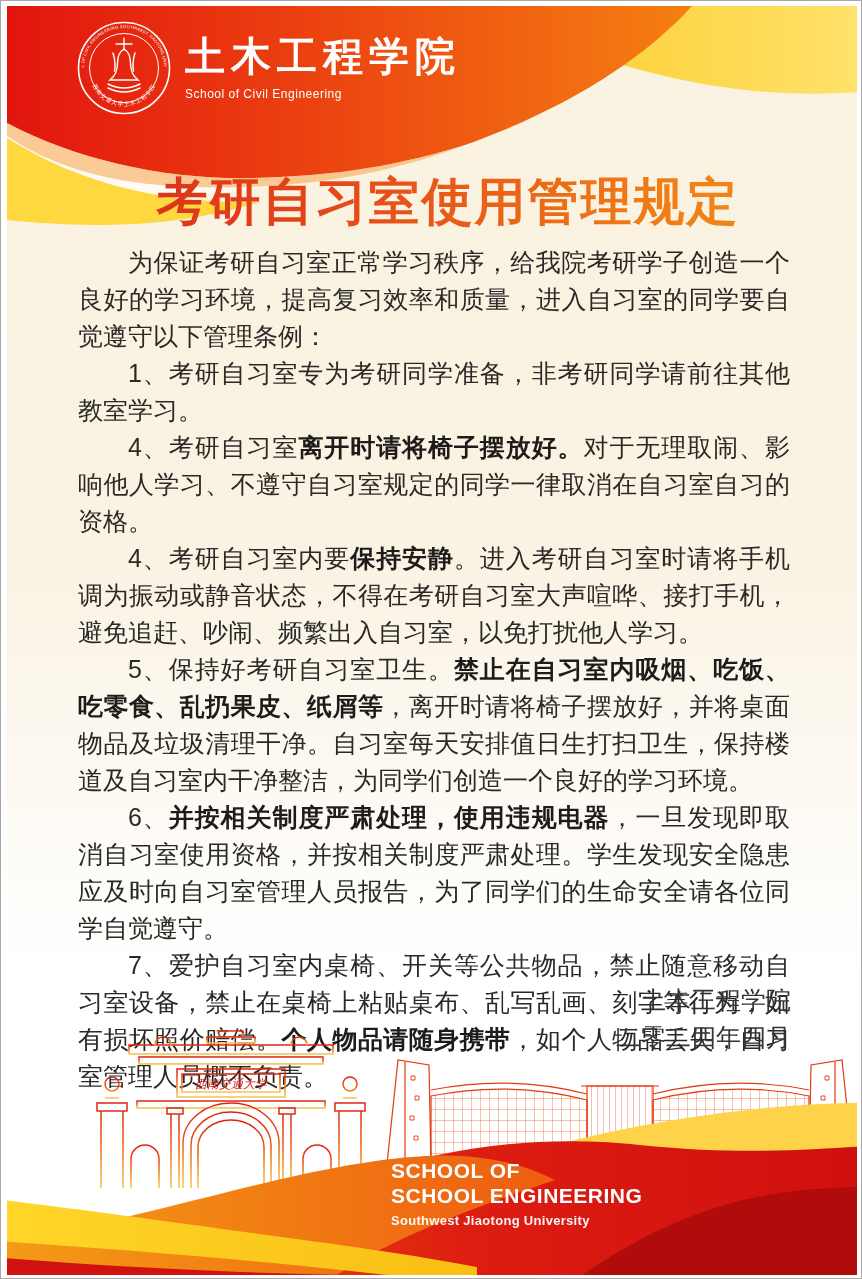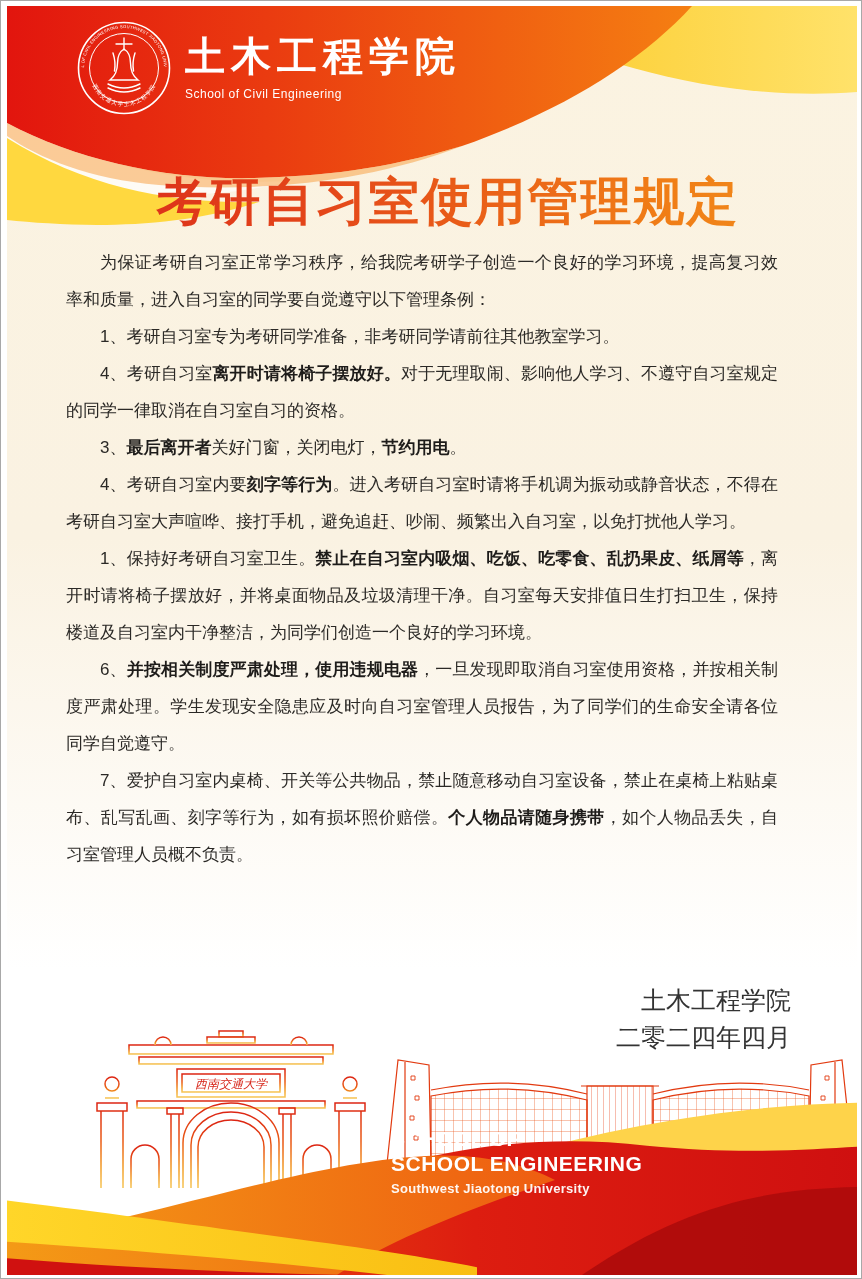--- a/index.html
+++ b/index.html
@@ -9,30 +9,30 @@
           background:linear-gradient(180deg,#fbf3e1 0%,#faf2e2 42%,#ffffff 76%,#ffffff 100%);}
   .hdr-svg{position:absolute;left:0;top:0;width:850px;height:250px;}
   .logo{position:absolute;left:69px;top:14px;width:96px;height:96px;}
   .org{position:absolute;left:178px;top:26px;color:#fff;}
   .org-cn{font-size:40px;line-height:48px;font-weight:bold;letter-spacing:6px;margin:0;}
   .org-en{font-size:12px;line-height:24px;font-weight:400;letter-spacing:.5px;margin:2px 0 0 0;}
   .title{position:absolute;left:0;top:150px;width:850px;text-align:center;margin:16px;
          font-size:51px;line-height:60px;font-weight:bold;letter-spacing:2px;
          background:linear-gradient(90deg,#d8251b 0%,#e44619 35%,#f07d16 75%,#f1921f 100%);
          -webkit-background-clip:text;background-clip:text;color:transparent;}
-  .rules{position:absolute;left:59px;top:238px;width:712px;color:#2b2926;
-         font-size:17px;line-height:37px;}
+  .rules{position:absolute;left:71px;top:238px;width:712px;color:#2b2926;
+         font-size:25px;line-height:37px;}
   .rules .para{margin:0;text-indent:2em;text-align:justify;}
   .rules .para b{font-weight:700;color:#1e1c1a;}
   .signature{position:absolute;right:66px;top:976px;text-align:right;color:#333;
              font-size:25px;line-height:37px;}
   .gate-svg{position:absolute;left:64px;top:979px;width:320px;height:206px;z-index:1;}
   .bldg-svg{position:absolute;left:374px;top:1048px;width:478px;height:114px;z-index:1;}
   .waves-svg{position:absolute;left:0;bottom:0;width:850px;height:235px;z-index:2;}
-  .footer-txt{position:absolute;left:384px;top:1120px;z-index:3;color:#fff;}
+  .footer-txt{position:absolute;left:384px;top:1152px;z-index:3;color:#fff;}
   .footer-l1,.footer-l2{margin:0;font-size:21px;line-height:25px;font-weight:bold;letter-spacing:.5px;}
   .footer-uni{margin:5px 0 0 0;font-size:13px;line-height:16px;font-weight:700;opacity:.95;letter-spacing:.3px;}
   svg text{font-family:"Liberation Sans","DejaVu Sans",sans-serif;}
   .plaque-txt{font-family:"DejaVu Serif",serif;font-style:italic;}
 </style>
 </head>
 <body>
 
 <div class="frame">
   <div class="poster">
@@ -89,23 +89,22 @@
       <p class="org-cn">土木工程学院</p>
       <p class="org-en">School of Civil Engineering</p>
     </div>
 
     <h1 class="title">考研自习室使用管理规定</h1>
 
     <div class="rules" id="rules">
         <p class="para"><span>为保证考研自习室正常学习秩序，给我院考研学子创造一个良好的学习环境，提高复习效率和质量，进入自习室的同学要自觉遵守以下管理条例：</span></p>
         <p class="para"><span>1、考研自习室专为考研同学准备，非考研同学请前往其他教室学习。</span></p>
         <p class="para"><span>4、考研自习室</span><b>离开时请将椅子摆放好。</b><span>对于无理取闹、影响他人学习、不遵守自习室规定的同学一律取消在自习室自习的资格。</span></p>
-        <p class="para"><span>3、</span><b>最后离开者</b><span>关好门窗，关闭电灯，</span><b>节约用电</b><span>。</span></p>
-        <p class="para"><span>4、考研自习室内要</span><b>刻字等行为</b><span>。进入考研自习室时请将手机调为振动或静音状态，不得在考研自习室大声喧哗、接打手机，避免追赶、吵闹、频繁出入自习室，以免打扰他人学习。</span></p>
-        <p class="para"><span>1、保持好考研自习室卫生。</span><b>禁止在自习室内吸烟、吃饭、吃零食、乱扔果皮、纸屑等</b><span>，离开时请将椅子摆放好，并将桌面物品及垃圾清理干净。自习室每天安排值日生打扫卫生，保持楼道及自习室内干净整洁，为同学们创造一个良好的学习环境。</span></p>
+        <p class="para"><span>4、考研自习室内要</span><b>保持安静</b><span>。进入考研自习室时请将手机调为振动或静音状态，不得在考研自习室大声喧哗、接打手机，避免追赶、吵闹、频繁出入自习室，以免打扰他人学习。</span></p>
+        <p class="para"><span>5、保持好考研自习室卫生。</span><b>禁止在自习室内吸烟、吃饭、吃零食、乱扔果皮、纸屑等</b><span>，离开时请将椅子摆放好，并将桌面物品及垃圾清理干净。自习室每天安排值日生打扫卫生，保持楼道及自习室内干净整洁，为同学们创造一个良好的学习环境。</span></p>
         <p class="para"><span>6、</span><b>并按相关制度严肃处理，使用违规电器</b><span>，一旦发现即取消自习室使用资格，并按相关制度严肃处理。学生发现安全隐患应及时向自习室管理人员报告，为了同学们的生命安全请各位同学自觉遵守。</span></p>
         <p class="para"><span>7、爱护自习室内桌椅、开关等公共物品，禁止随意移动自习室设备，禁止在桌椅上粘贴桌布、乱写乱画、刻字等行为，如有损坏照价赔偿。</span><b>个人物品请随身携带</b><span>，如个人物品丢失，自习室管理人员概不负责。</span></p>
       </div>
 
     <div class="signature">
       <div>土木工程学院</div>
       <div>二零二四年四月</div>
     </div>
 
     <svg class="gate-svg" viewBox="0 0 320 206" aria-hidden="true">

